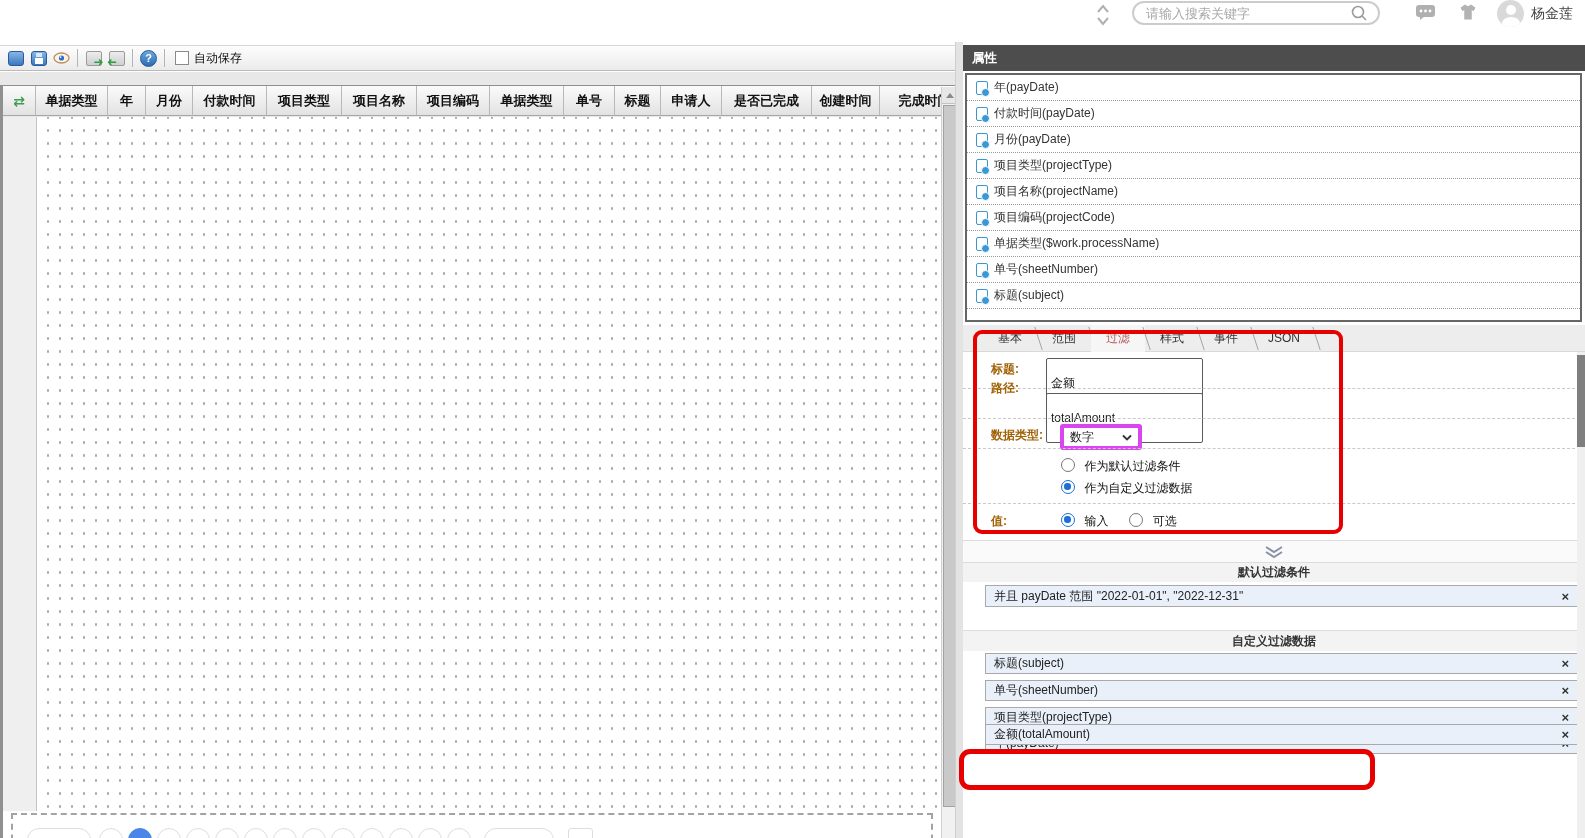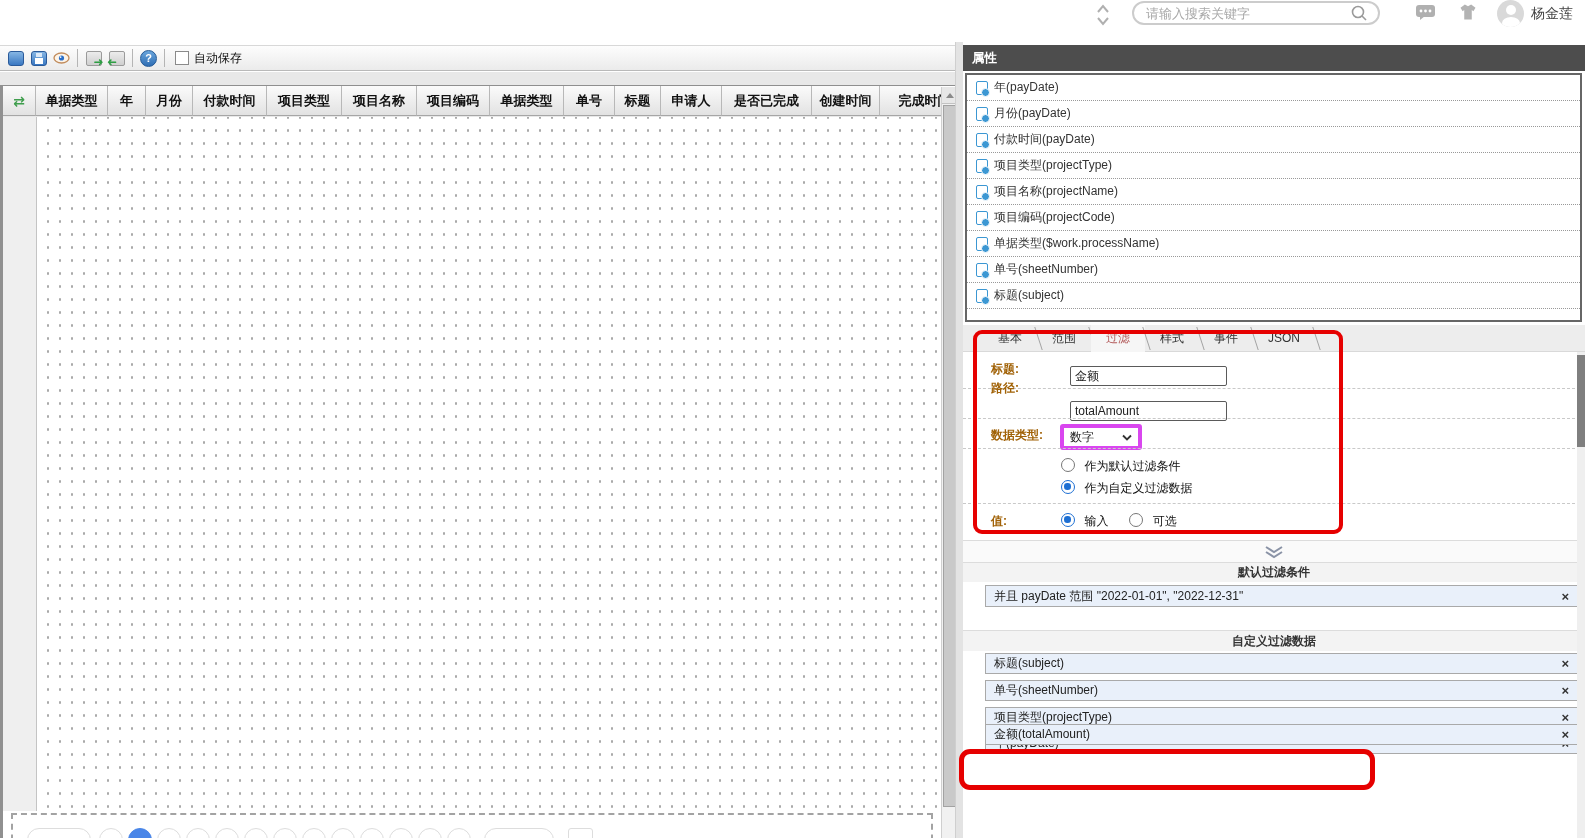--- a/index.html
+++ b/index.html
@@ -78,22 +78,22 @@
 
   #tabstrip{position:absolute;left:0;top:283px;width:622px;height:27px;background:#ededed;display:flex;
       padding-left:20px;box-sizing:border-box;border-bottom:1px solid #d9d9d9;}
   .ptab{position:relative;height:27px;line-height:26px;padding:0 15px;font-size:12px;color:#333;cursor:pointer;}
   .ptab::after{content:"";position:absolute;right:-2px;top:2px;bottom:2px;width:1px;background:#a3a3a3;transform:skewX(18deg);}
   .ptab.active{color:#b35b5b;background:#f6f6f6;}
 
   #filterform{position:absolute;left:0;top:310px;width:622px;height:185px;background:#fff;}
   .dash{position:absolute;left:0;width:622px;border-top:1px dashed #c9c9c9;}
   .flabel{position:absolute;left:28px;font-size:12px;font-weight:bold;color:#a16207;}
-  .tin{position:absolute;left:107px;width:147px;height:18px;border:1px solid #5a5a5a;border-radius:2px;
-      font-size:12px;color:#222;padding:0 4px;font-family:"Liberation Sans","DejaVu Sans",sans-serif;margin-top:8px;}
+  .tin{position:absolute;left:83px;width:147px;height:18px;border:1px solid #5a5a5a;border-radius:2px;
+      font-size:12px;color:#222;padding:15px 4px;font-family:"Liberation Sans","DejaVu Sans",sans-serif;}
   .sel{position:absolute;left:97px;width:62px;height:18px;border:4px solid #d946ef;border-radius:3px;background:#fff;
       display:flex;align-items:center;justify-content:space-between;padding:0 6px;font-size:12px;cursor:pointer;}
   .radio{display:inline-block;width:12px;height:12px;border:1px solid #777;border-radius:50%;background:#fff;
       vertical-align:-2px;margin-right:5px;position:relative;cursor:pointer;}
   .radio.on{border-color:#1d6fd3;}
   .radio.on::after{content:"";position:absolute;left:2.2px;top:2.2px;width:6.5px;height:6.5px;border-radius:50%;background:#1d6fd3;}
   .rlabel{font-size:12px;color:#111;}
   .rrow{position:absolute;left:98px;white-space:nowrap;}
 
   .band{position:absolute;left:0;width:622px;background:#f3f3f3;border-top:1px solid #dcdcdc;
@@ -231,25 +231,25 @@
 <div id="rpanel">
   <div id="propshdr">属性</div>
 
   <div id="fieldsbox">
     <div class="frow">
         <span class="docico"></span>
         <span>年(payDate)</span>
       </div>
     <div class="frow">
         <span class="docico"></span>
+        <span>付款时间(payDate)</span>
+      </div>
+    <div class="frow">
+        <span class="docico"></span>
         <span>月份(payDate)</span>
-      </div>
-    <div class="frow">
-        <span class="docico"></span>
-        <span>付款时间(payDate)</span>
       </div>
     <div class="frow">
         <span class="docico"></span>
         <span>项目类型(projectType)</span>
       </div>
     <div class="frow">
         <span class="docico"></span>
         <span>项目名称(projectName)</span>
       </div>
     <div class="frow">

